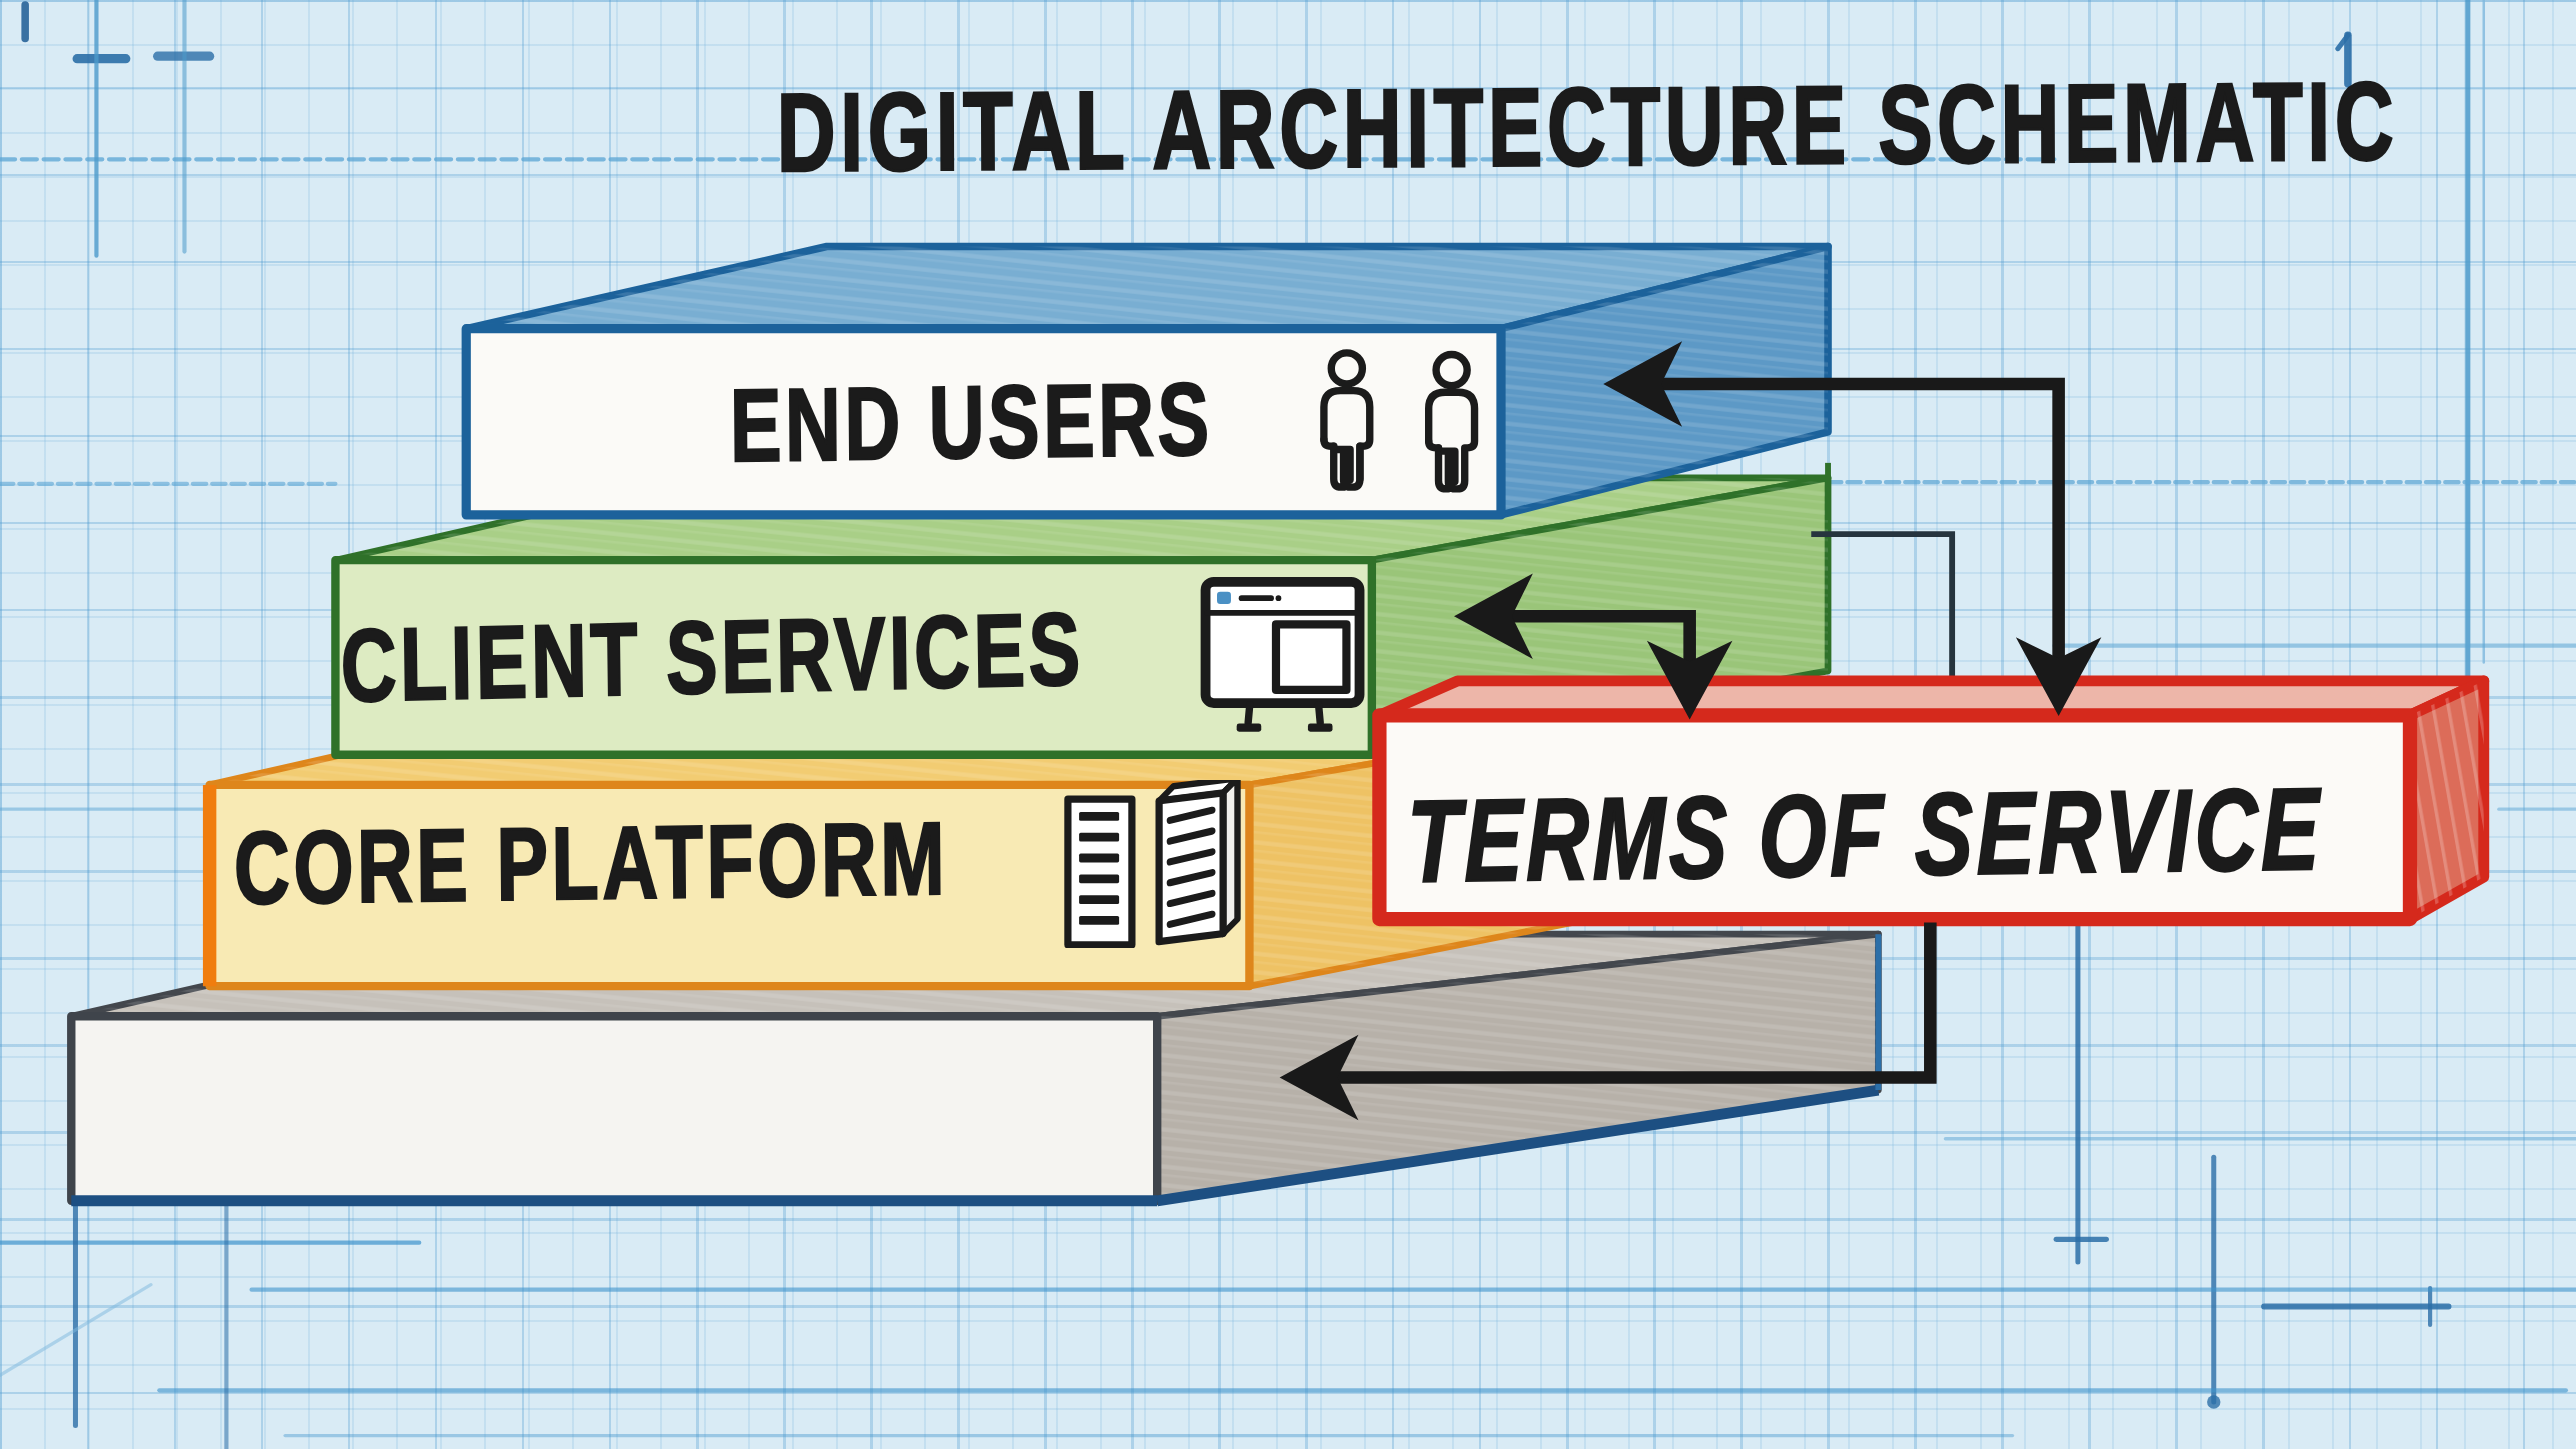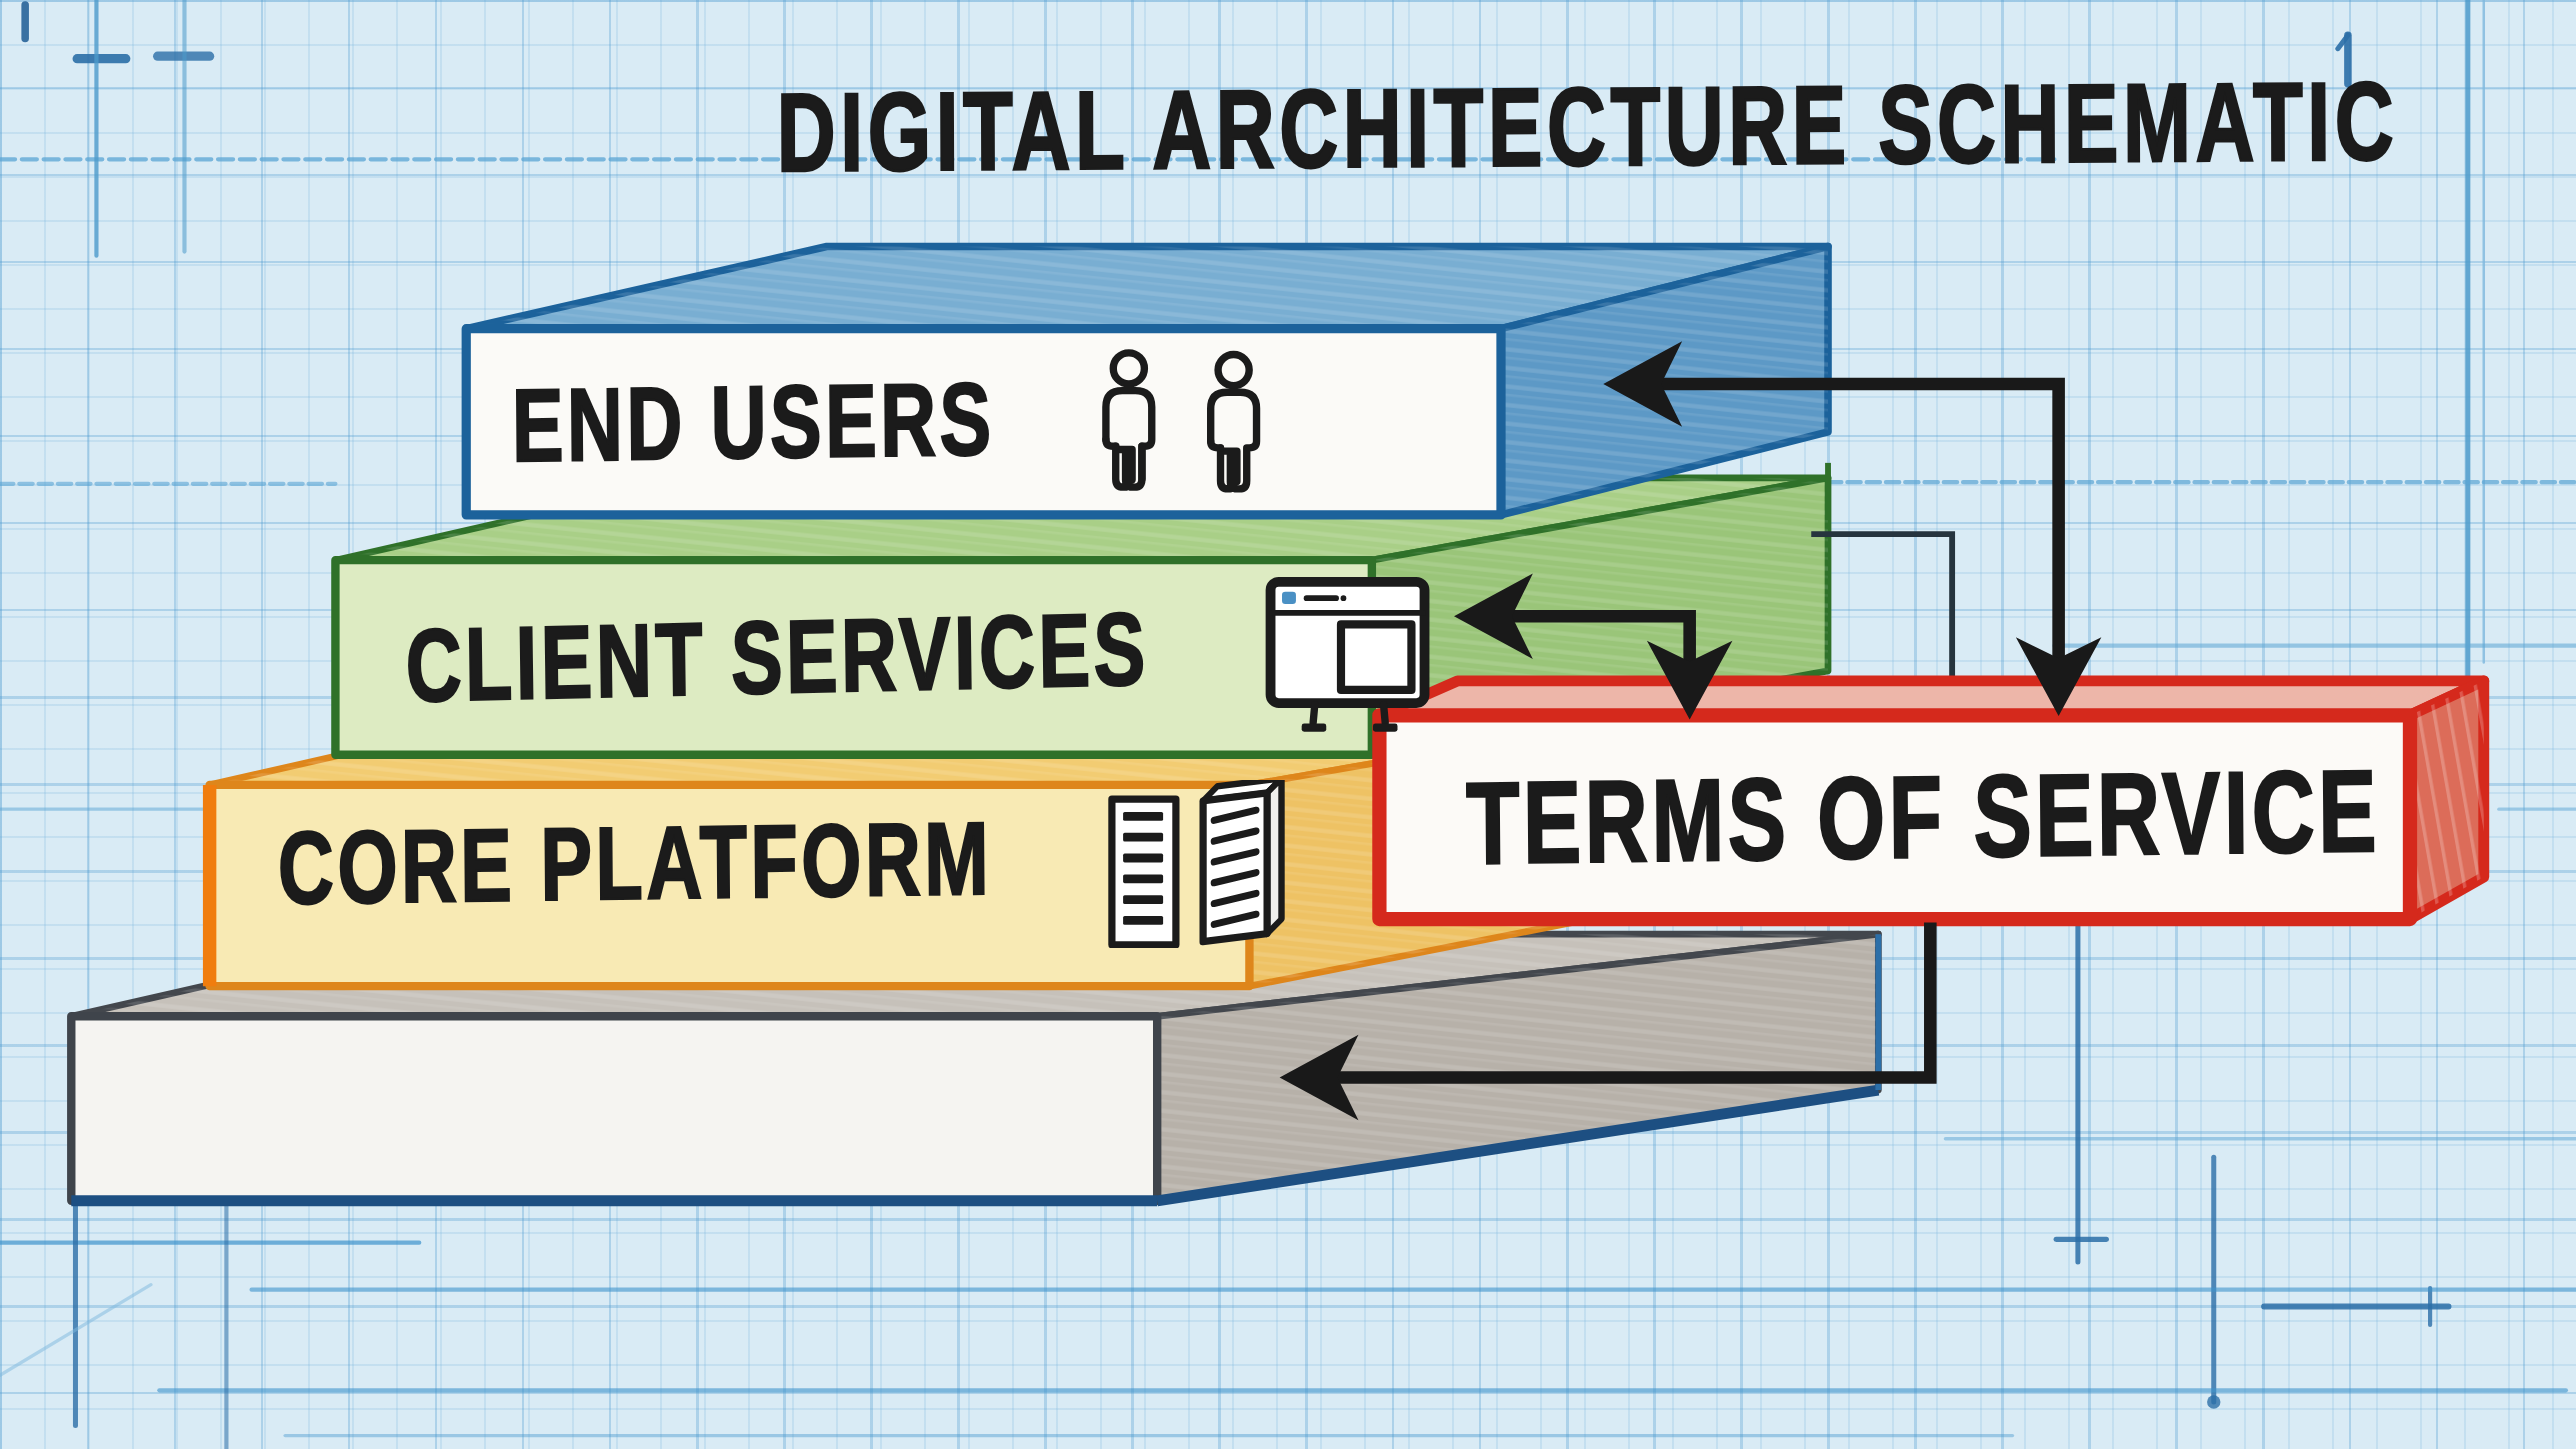--- a/index.html
+++ b/index.html
@@ -8,21 +8,21 @@
     background-color:#D9EBF5;
     background-image:
       repeating-linear-gradient(to right,  rgba(70,150,205,.30) 0 2.5px, transparent 2.5px 87px),
       repeating-linear-gradient(to bottom, rgba(70,150,205,.30) 0 2.5px, transparent 2.5px 87px),
       repeating-linear-gradient(to right,  rgba(120,180,220,.22) 0 1.7px, transparent 1.7px 44px),
       repeating-linear-gradient(to bottom, rgba(120,180,220,.22) 0 1.7px, transparent 1.7px 44px);
     font-family:"Liberation Sans", sans-serif;
   }
   .stage{position:absolute;left:0;top:0;width:2576px;height:1449px;}
   .label-row{
-    position:absolute;display:flex;align-items:center;justify-content:flex-start;
+    position:absolute;display:flex;align-items:center;justify-content:flex-end;
     gap:45px;z-index:5;pointer-events:none;
   }
   .hand-text{
     color:#1b1b1b;font-weight:700;white-space:nowrap;
     -webkit-text-stroke:2.1px #1b1b1b;
     transform:scale(0.84,1.12) rotate(-0.6deg);
     letter-spacing:4.2px;
   }
   .title{
     position:absolute;left:0;top:70px;width:2576px;text-align:right;z-index:6;
@@ -203,18 +203,18 @@
         <rect x="22" y="66" width="50" height="11" rx="2" fill="#1b1b1b" stroke="none"></rect>
         <rect x="22" y="92" width="50" height="11" rx="2" fill="#1b1b1b" stroke="none"></rect>
         <rect x="22" y="118" width="50" height="11" rx="2" fill="#1b1b1b" stroke="none"></rect>
         <rect x="22" y="144" width="50" height="11" rx="2" fill="#1b1b1b" stroke="none"></rect>
         <rect x="22" y="170" width="50" height="11" rx="2" fill="#1b1b1b" stroke="none"></rect>
       </svg>
     </span>
   </div>
 
 
-  <div class="label-row" style="left:1379px;top:715px;width:1031px;height:204px;">
+  <div class="label-row" style="left:1379px;top:733px;width:1031px;height:204px;font-style:italic;">
     <span class="hand-text fs-terms">TERMS OF SERVICE</span>
   </div>
 
 </div>
 
 
 </body></html>

